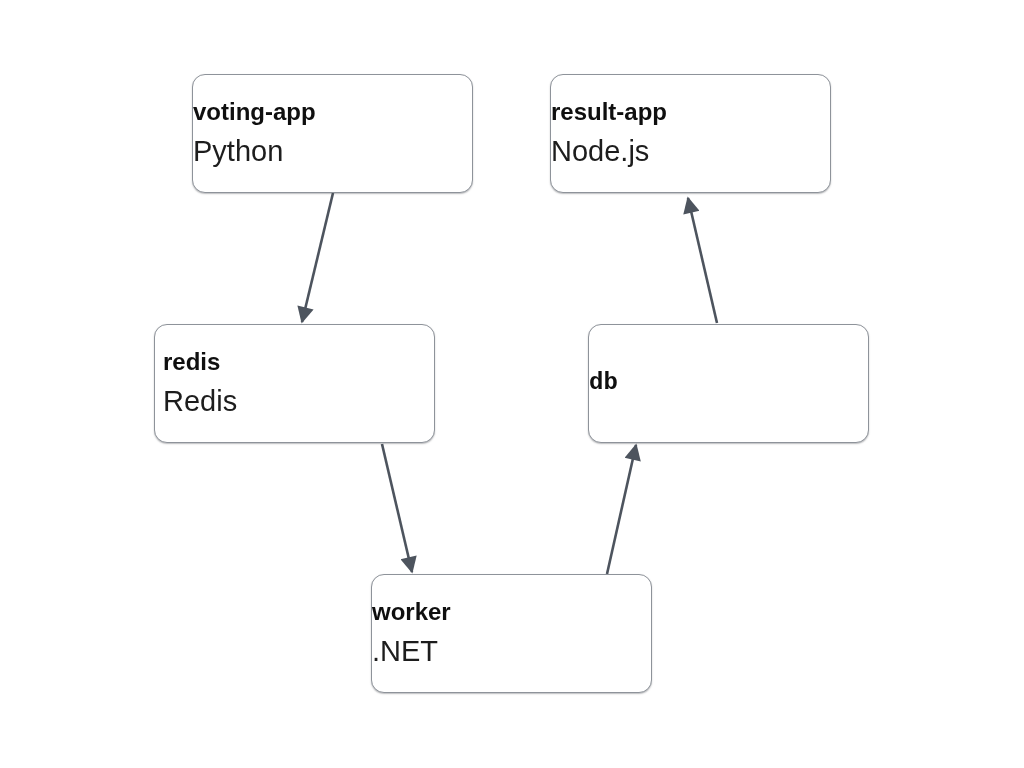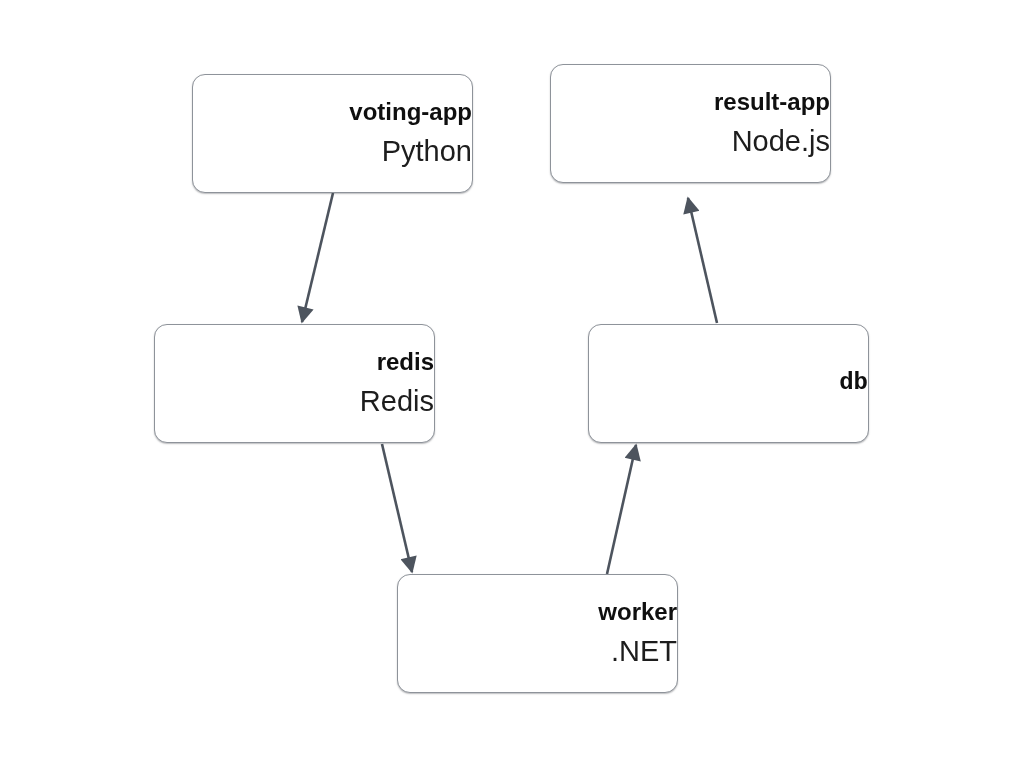--- a/index.html
+++ b/index.html
@@ -14,30 +14,30 @@
   html,body{width:1024px;height:768px;background:var(--bg);overflow:hidden;
     font-family:"Liberation Sans","DejaVu Sans",sans-serif;}
   .canvas{position:relative;width:1024px;height:768px;background:var(--bg);}
   svg.edge-layer{position:absolute;left:0;top:0;width:1024px;height:768px;pointer-events:none;}
   .node{
     position:absolute;width:281px;height:119px;
     background:var(--node-bg);
     border:1.6px solid var(--node-border);
     border-radius:13px;
     box-shadow:0 1px 1.5px rgba(60,63,68,0.35);
-    display:flex;flex-direction:column;align-items:flex-end;justify-content:center;
+    display:flex;flex-direction:column;align-items:flex-start;justify-content:center;
     text-align:center;line-height:1.45;
   }
   .node .title{font-size:24px;font-weight:700;color:var(--title-color);}
   .node .subtitle{font-size:29px;font-weight:400;color:var(--subtitle-color);}
   #node-voting-app{left:192px;top:74px;}
-  #node-result-app{left:550px;top:64px;padding-left:16px;}
-  #node-redis{left:154px;top:324px;}
+  #node-result-app{left:550px;top:74px;}
+  #node-redis{left:154px;top:324px;padding-left:8px;}
   #node-db{left:588px;top:324px;font-family:Liberation Mono, monospace;}
-  #node-worker{left:371px;top:574px;margin-left:26px;}
+  #node-worker{left:371px;top:574px;}
 </style>
 </head>
 <body>
 
 <div class="canvas">
 
   <svg class="edge-layer" viewBox="0 0 1024 768">
     <defs>
       <marker id="arrowhead" markerUnits="strokeWidth" markerWidth="7.2" markerHeight="6.4" viewBox="0 0 10 10" refX="9" refY="5" orient="auto">
         <path d="M0,0 L10,5 L0,10 z" class="arrow-head" fill="#4d545e"></path>

